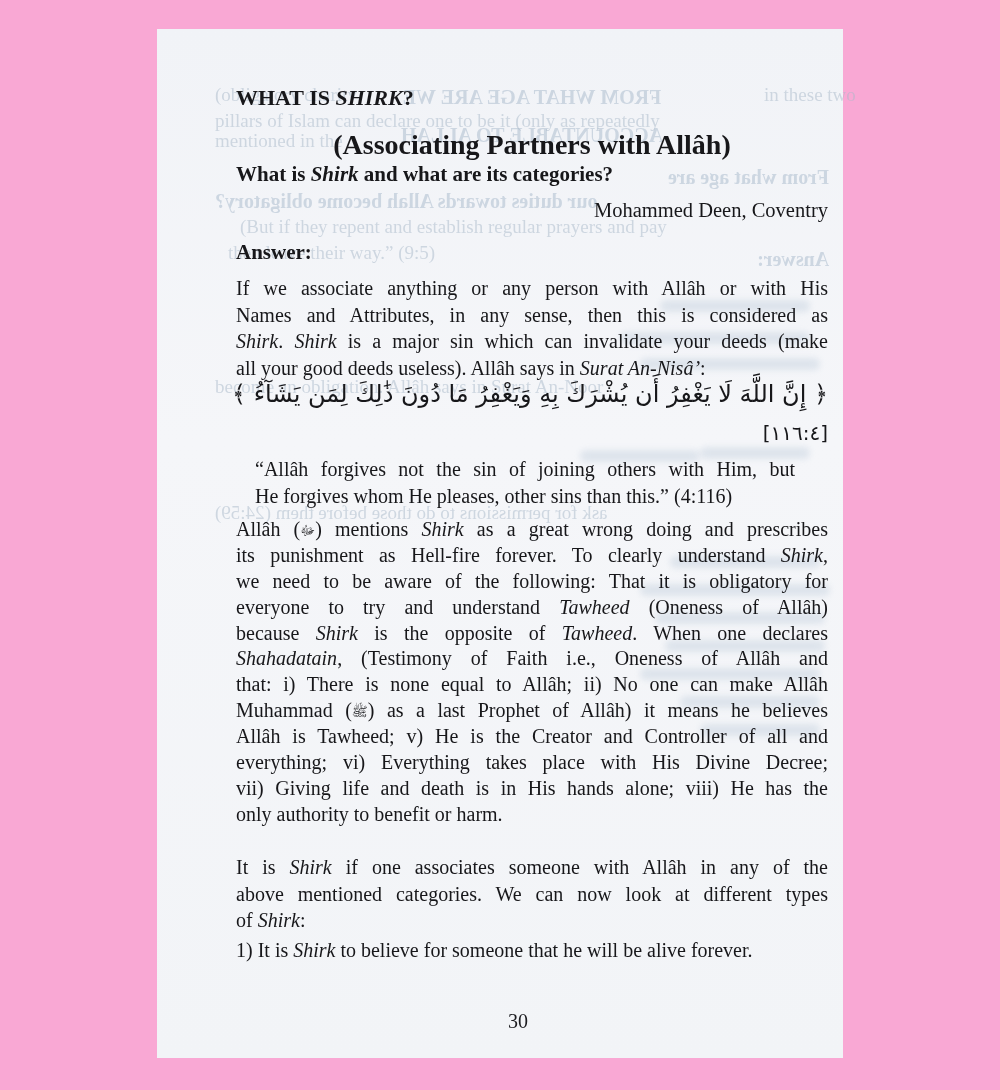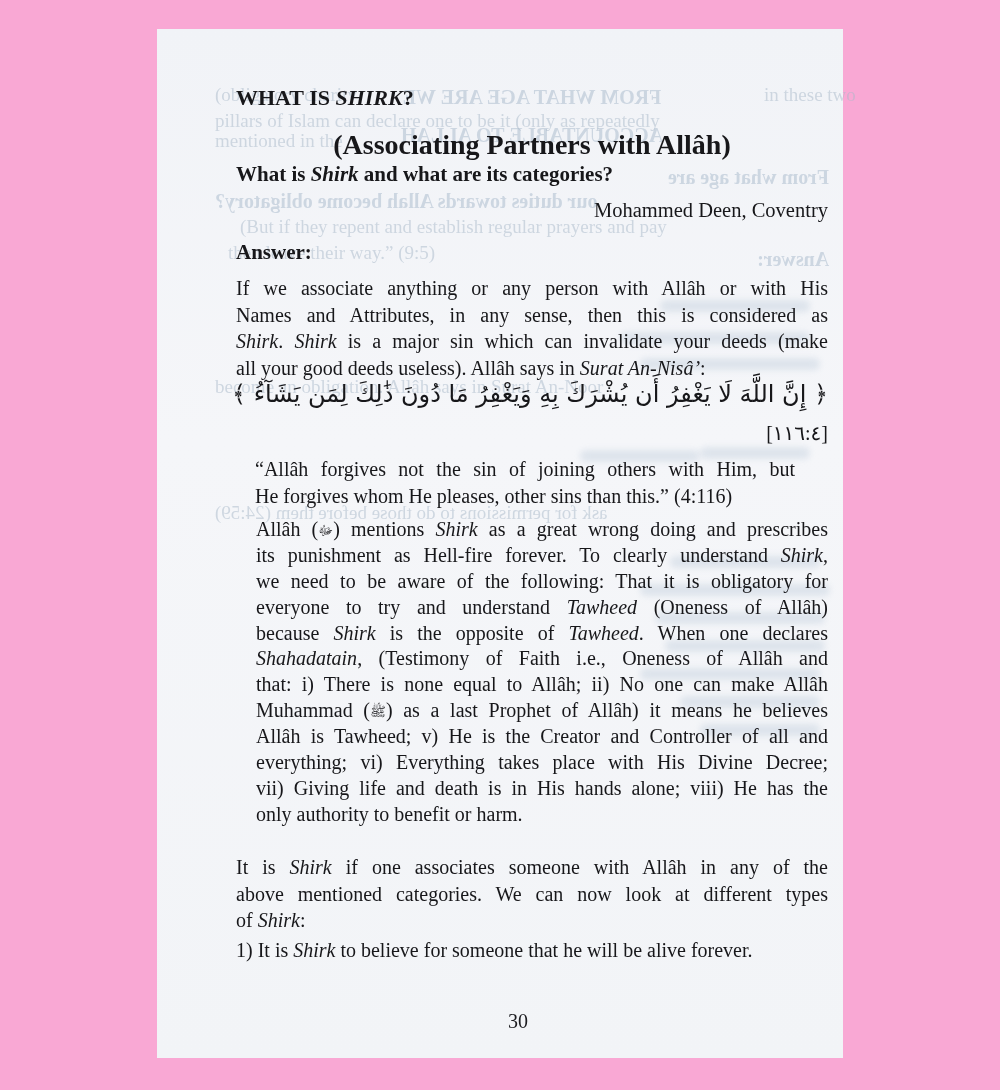--- a/index.html
+++ b/index.html
@@ -12,33 +12,33 @@
          font-size:19px;line-height:22px;}
   .ghost.b{font-weight:bold;color:#9fb2c6;opacity:.45;font-size:20px;}
   .ghost.m{transform:scaleX(-1);}
   .ghost.c{left:79px;width:592px;text-align:center;}
   .smudge{position:absolute;height:12px;border-radius:7px;background:#cbd6e2;opacity:.55;filter:blur(3px);}
   
   .content{position:absolute;left:79px;top:0;width:592px;color:#17171a;}
   .blk{position:absolute;left:0;width:592px;}
   .line{height:26.7px;line-height:26.7px;text-align:left;white-space:nowrap;}
   .line.jl{text-align:justify;text-align-last:justify;white-space:normal;}
-  .p2 .line{height:25.9px;line-height:25.9px;margin-left:20px;}
+  .p2 .line{height:25.9px;line-height:25.9px;}
   .title{top:56px;text-align:left;font-weight:bold;font-size:22px;}
   .subtitle{top:100px;text-align:center;font-weight:bold;font-size:28px;}
   .question{top:133px;font-weight:bold;font-size:21px;}
   .asker{top:170px;text-align:right;font-size:20.5px;}
   .answer{top:211px;font-weight:bold;font-size:21px;}
   .para{font-size:20px;}
   .para1{top:246px;}
   .verse{top:348px;direction:rtl;text-align:right;font-family:"DejaVu Sans",sans-serif;
          font-size:24px;line-height:34px;white-space:nowrap;}
   .vref{top:392px;direction:rtl;text-align:right;padding-left:0;
         font-family:"DejaVu Sans",sans-serif;font-size:20px;}
-  .vref .inner{margin-left:26px;font-family:Liberation Serif, serif;}
+  .vref .inner{margin-left:26px;}
   .quote{top:427px;left:19px;width:540px;}
   .p2{top:488px;}
   .para3{top:825px;}
   .item1{top:908px;}
   .pageno{position:absolute;left:0;right:0;top:981px;text-align:center;padding-left:36px;
           font-size:20px;color:#1c1c20;}
   em{font-style:italic;}
   .hon{font-family:"DejaVu Sans",sans-serif;font-size:.66em;vertical-align:1px;}
 </style>
 </head>

